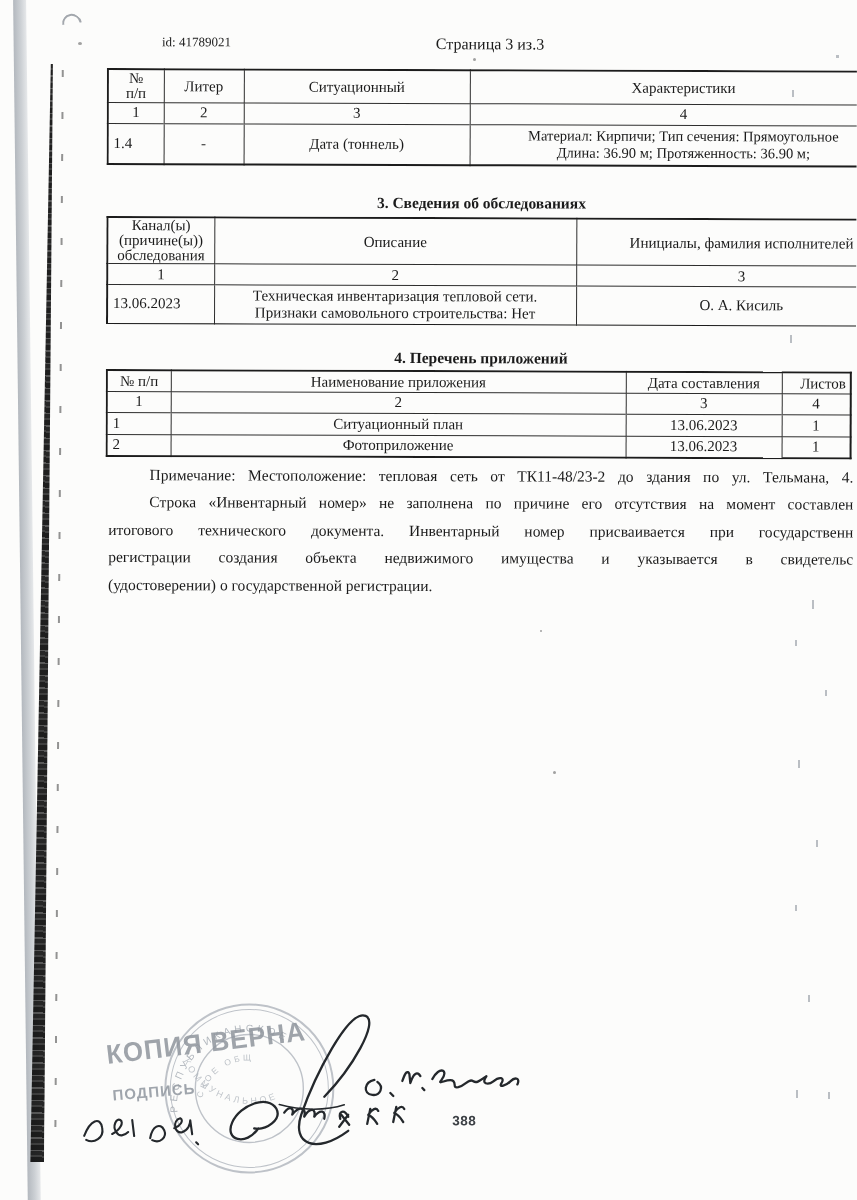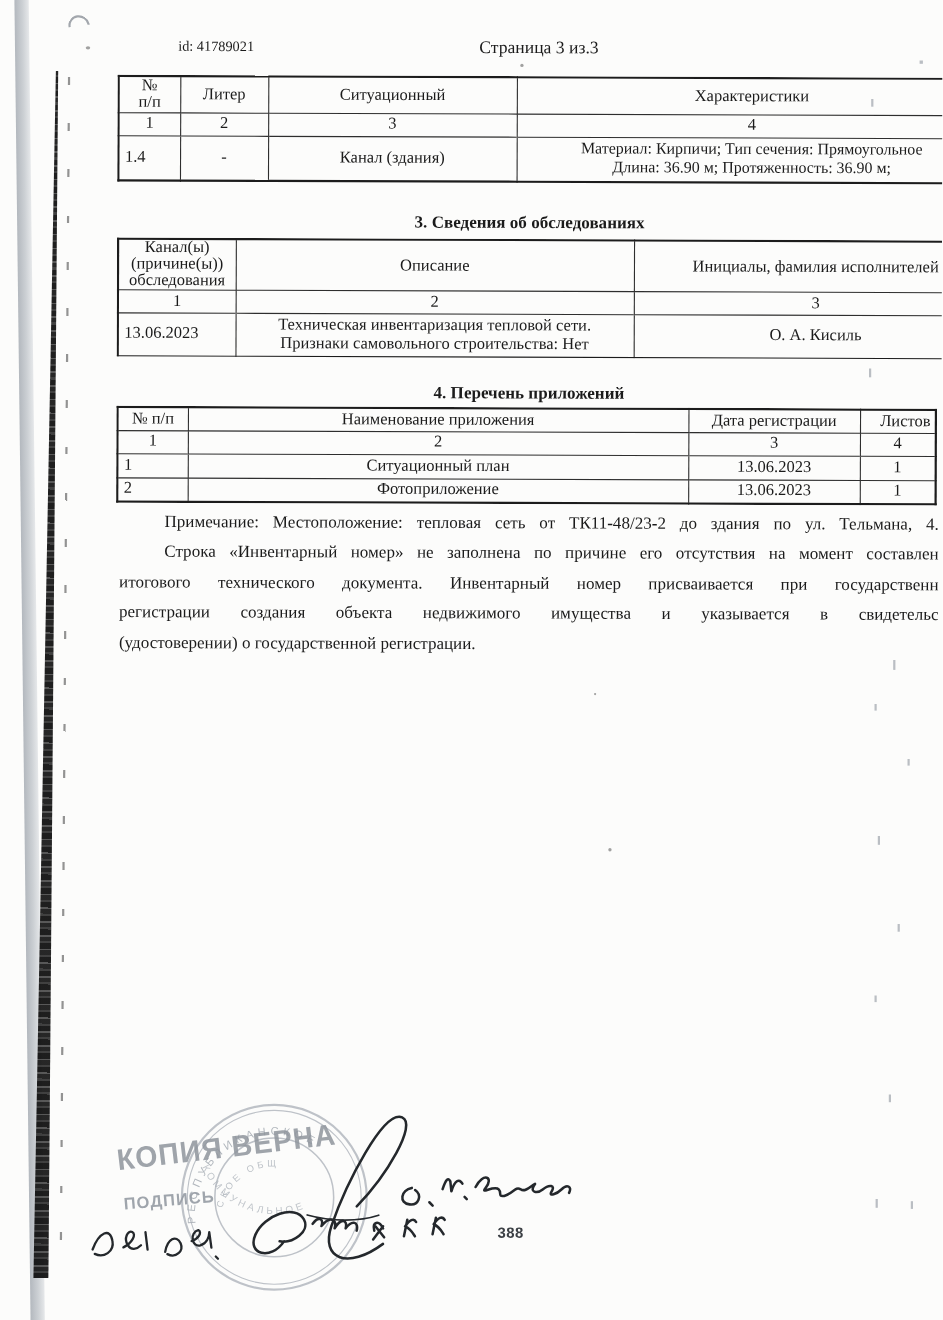--- a/index.html
+++ b/index.html
@@ -122,21 +122,21 @@
         </tr>
         <tr class="nums">
           <td>1</td>
           <td>2</td>
           <td>3</td>
           <td>4</td>
         </tr>
         <tr style="height:41px;">
           <td class="left-cell">1.4</td>
           <td>-</td>
-          <td>Канал (здания)</td>
+          <td>Дата (тоннель)</td>
           <td class="char-cell">
             <span class="small-lh" style="line-height:17px;">Материал: Кирпичи; Тип сечения: Прямоугольное</span>
             <span class="small-lh" style="line-height:17px;">Длина: 36.90 м; Протяженность: 36.90 м;</span>
           </td>
         </tr>
       </tbody>
         </table>
     </div>
 
     <div class="sec-title" style="top:193px;">3. Сведения об обследованиях</div>
@@ -180,21 +180,21 @@
         <colgroup>
             <col style="width:64px">
             <col style="width:455px">
             <col style="width:156px">
             <col style="width:69px">
           </colgroup>
         <tbody>
             <tr class="hrow" style="height:21px;">
           <th>№ п/п</th>
           <th>Наименование приложения</th>
-          <th>Дата регистрации</th>
+          <th>Дата составления</th>
           <th><span style="position:relative;left:7px;text-align:center;">Листов</span></th>
         </tr>
         <tr class="nums">
           <td>1</td>
           <td>2</td>
           <td>3</td>
           <td>4</td>
         </tr>
         <tr style="height:22px;">
           <td class="left-cell">1</td>

